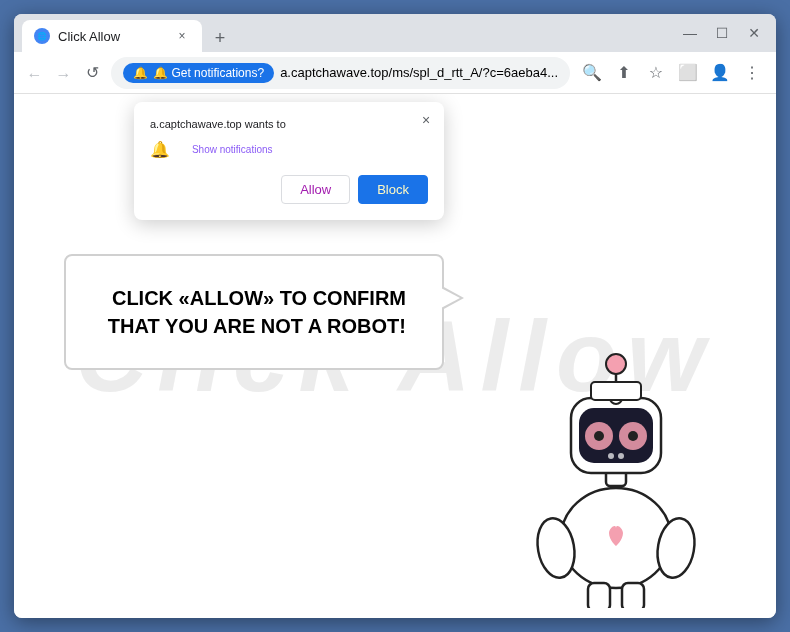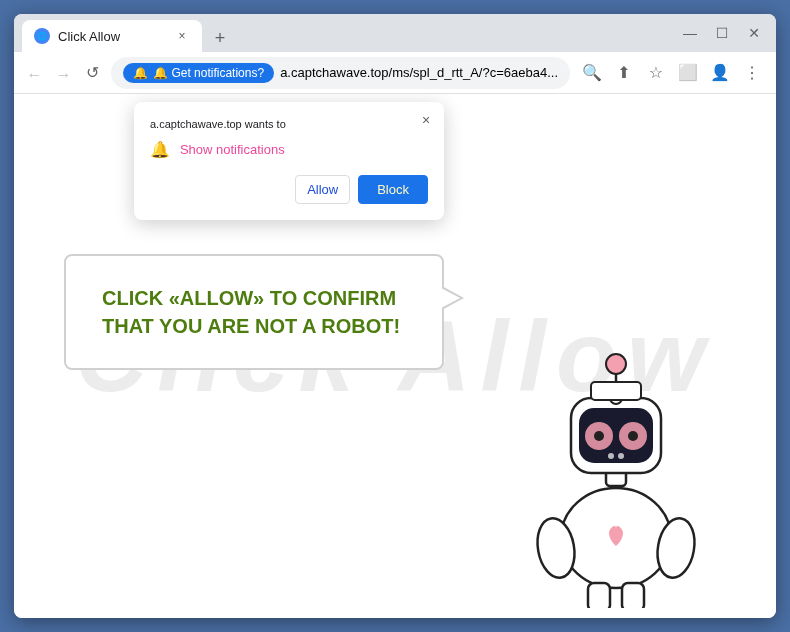--- a/index.html
+++ b/index.html
@@ -197,22 +197,22 @@
       color: rgba(200, 200, 200, 0.35);
       white-space: nowrap;
       letter-spacing: 10px;
       user-select: none;
       pointer-events: none;
       font-style: italic;
     }
     .main-message-text {
       font-size: 20px;
       font-weight: 900;
-      color: #4d7c0f;
-      text-align: left;
+      color: #000000;
+      text-align: right;
       line-height: 1.4;
     }
     
     .robot-container {
       position: absolute;
       right: 60px;
       bottom: 20px;
       width: 200px;
       height: 280px;
     }
@@ -252,36 +252,37 @@
       display: flex;
       align-items: center;
       gap: 10px;
       margin-bottom: 16px;
     }
     .bell-icon-small {
       color: #5f6368;
       font-size: 16px;
     }
     .popup-notification-text {
-      font-size: 13px;
-      color: #ec4899;
+      font-size: 10px;
+      color: #8b5cf6;
+      margin-left: 12px;
     }
     .popup-buttons {
       display: flex;
       gap: 8px;
       justify-content: flex-end;
     }
     .btn-allow {
       background: white;
       border: 1px solid #dadce0;
       border-radius: 4px;
-      padding: 6px 11px;
+      padding: 6px 18px;
       font-size: 13px;
       font-weight: 500;
-      color: #1d4ed8;
+      color: #a21caf;
       cursor: pointer;
     }
     .btn-block {
       background: #1a73e8;
       border: 1px solid #1a73e8;
       border-radius: 4px;
       padding: 6px 18px;
       font-size: 13px;
       font-weight: 500;
       color: #fef9c3;

